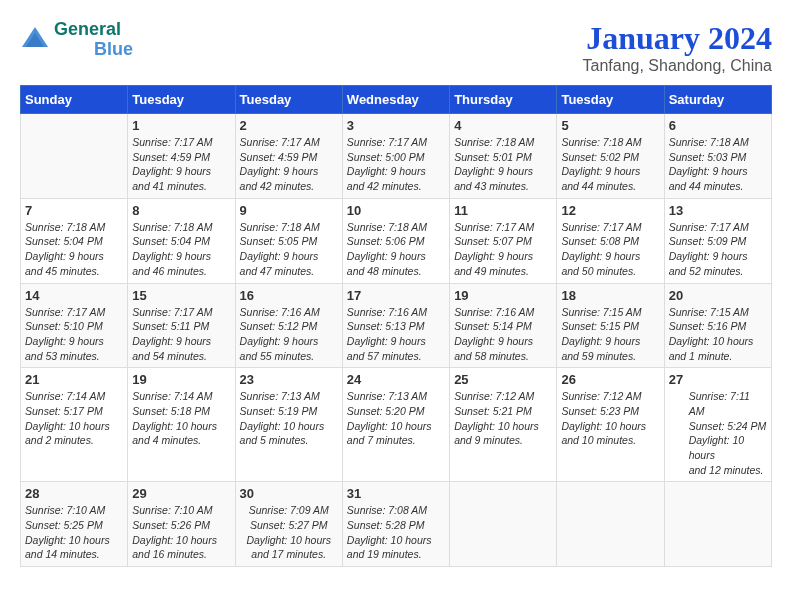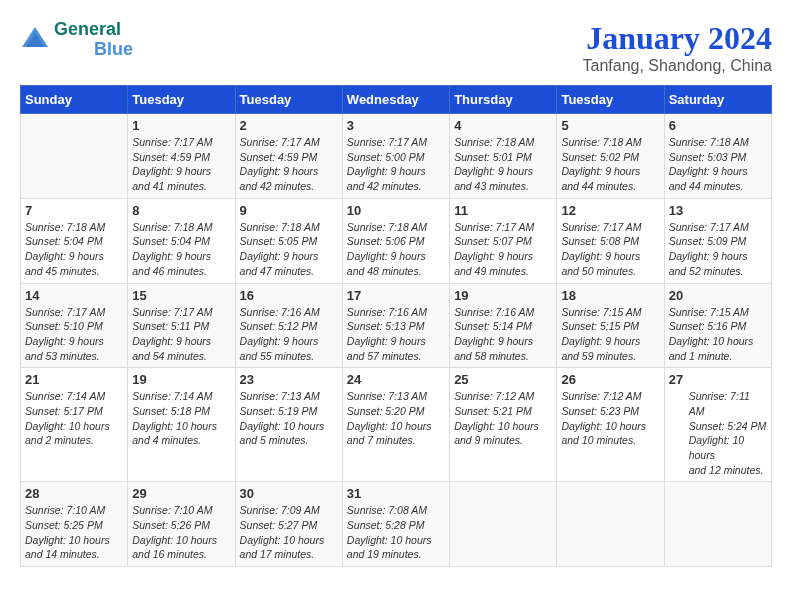--- a/index.html
+++ b/index.html
@@ -331,21 +331,21 @@
         </td>
         <td>
           <span class="day-number">29</span>
           <div class="day-info" style="white-space: pre-line;">Sunrise: 7:10 AM
 Sunset: 5:26 PM
 Daylight: 10 hours
 and 16 minutes.</div>
         </td>
         <td>
           <span class="day-number">30</span>
-          <div class="day-info" style="white-space: pre-line;">Sunrise: 7:09 AM
+          <div class="day-info" style="white-space: pre-line; text-align: center;">Sunrise: 7:09 AM
 Sunset: 5:27 PM
 Daylight: 10 hours
 and 17 minutes.</div>
         </td>
         <td>
           <span class="day-number">31</span>
           <div class="day-info" style="white-space: pre-line;">Sunrise: 7:08 AM
 Sunset: 5:28 PM
 Daylight: 10 hours
 and 19 minutes.</div>

